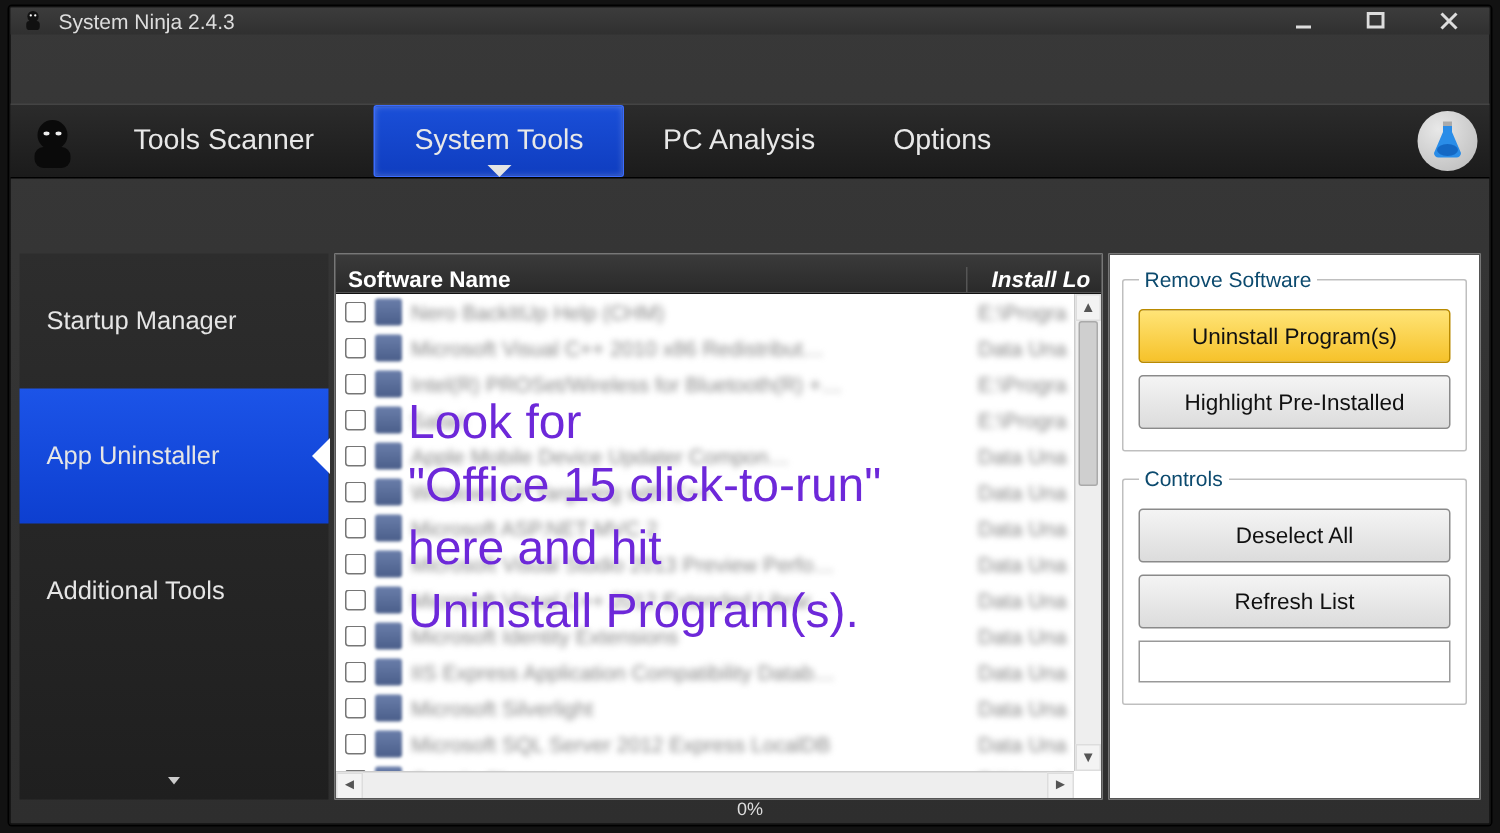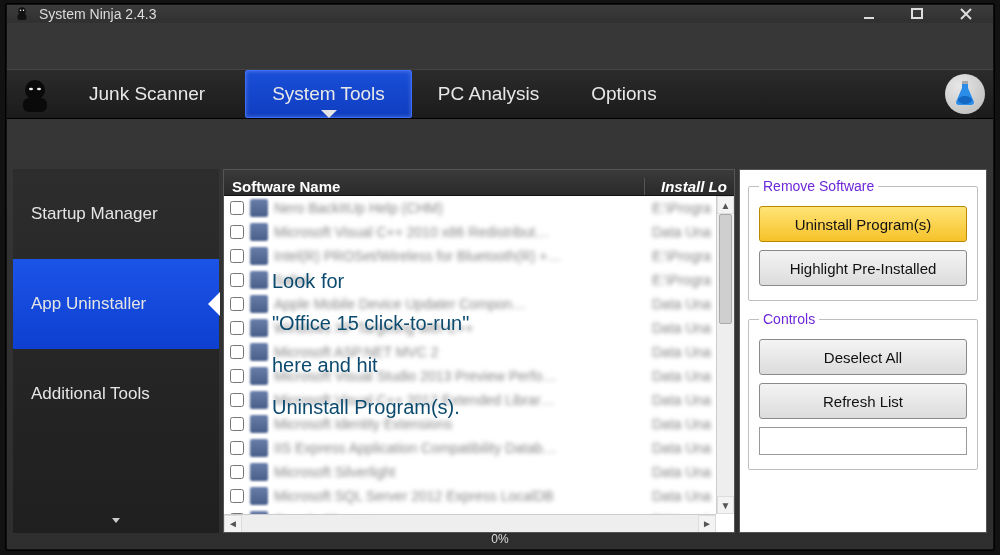--- a/index.html
+++ b/index.html
@@ -122,39 +122,39 @@
   .vscroll .thumb { position:absolute; top:18px; left:2px; right:2px; height:110px; background:#cfcfcf; border:1px solid #aaa; border-radius:2px;}
   .vscroll .arrow.bottom{ position:absolute; bottom:0; width:100%; }
   .hscroll {
     position:absolute; left:0; right:18px; bottom:0; height:18px;
     background:#eee; border-top:1px solid #ccc; display:flex; align-items:center; justify-content:space-between;
   }
   .hscroll .arrow { width:18px; height:18px; display:flex; align-items:center; justify-content:center; color:#555; font-size:10px; background:#f3f3f3; border:1px solid #ddd;}
   
   .overlay-text {
     position:absolute; left:48px; top:64px; right:40px;
-    color:#0c4a6e; font-size:20px; line-height:42px;
+    color:#6d28d9; font-size:32px; line-height:42px;
     font-family: "Segoe UI Light","Segoe UI",sans-serif;
     pointer-events:none;
     text-shadow: 0 0 1px rgba(255,255,255,.4);
   }
   
   .rightpanel {
     width:248px;
     background:#fff;
     border:1px solid #555;
     padding:8px 8px;
     display:flex; flex-direction:column; gap:10px;
   }
   fieldset {
     border:1px solid #bfbfbf;
     border-radius:2px;
     padding:12px 10px 14px 10px;
   }
-  legend { font-size:14px; color:#6d28d9; padding:0 4px; }
+  legend { font-size:14px; color:#0c4a6e; padding:0 4px; }
   .btn {
     width:100%; height:36px;
     border:1px solid #8a8a8a;
     border-radius:3px;
     background: linear-gradient(#f4f4f4,#dcdcdc);
     font-size:15px; color:#111;
     cursor:default;
     margin-bottom:8px;
   }
   .btn:last-child { margin-bottom:0; }
@@ -207,21 +207,21 @@
 
   <div class="topnav">
     <span class="brand-icon">
       <svg viewBox="0 0 40 40">
           <circle cx="20" cy="16" r="10" fill="#0a0a0a"></circle>
           <rect x="8" y="24" width="24" height="14" rx="6" fill="#0a0a0a"></rect>
           <ellipse cx="16" cy="15" rx="2" ry="1.3" fill="#eee"></ellipse>
           <ellipse cx="24" cy="15" rx="2" ry="1.3" fill="#eee"></ellipse>
         </svg>
     </span>
-    <div class="nav-item">Junk Scanner</div>
+    <div class="nav-item">Tools Scanner</div>
     <div class="nav-item active">System Tools</div>
     <div class="nav-item">PC Analysis</div>
     <div class="nav-item">Options</div>
     <div class="flask">
       <svg class="flask-inner" viewBox="0 0 24 28">
           <path d="M9 2h6v6l6 14a3 3 0 0 1-3 3H6a3 3 0 0 1-3-3l6-14z" fill="#2a8de8"></path>
           <rect x="9" y="1" width="6" height="3" fill="#aaa"></rect>
           <ellipse cx="12" cy="20" rx="7" ry="4" fill="#1468c4"></ellipse>
         </svg>
     </div>

